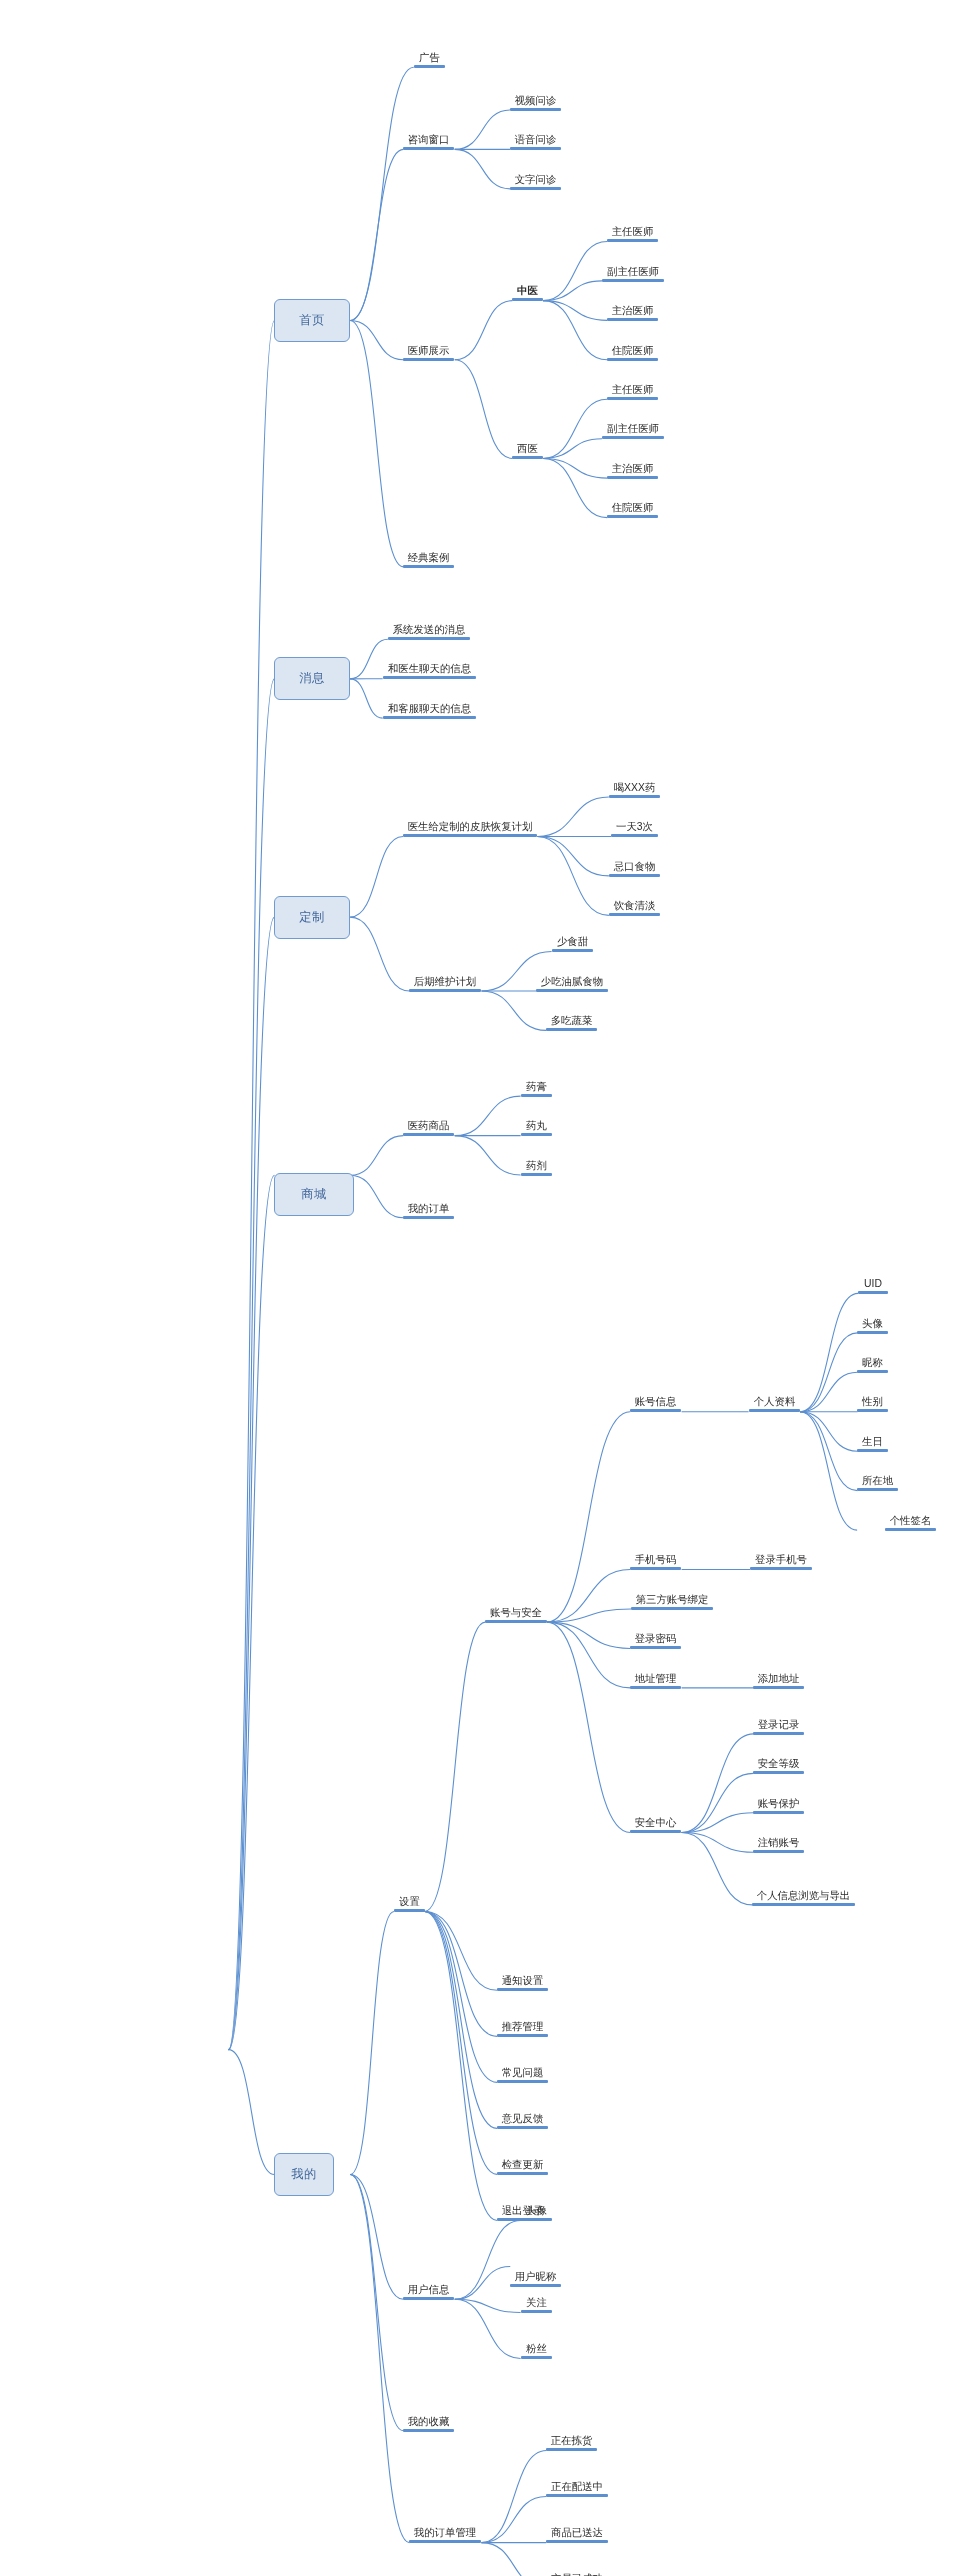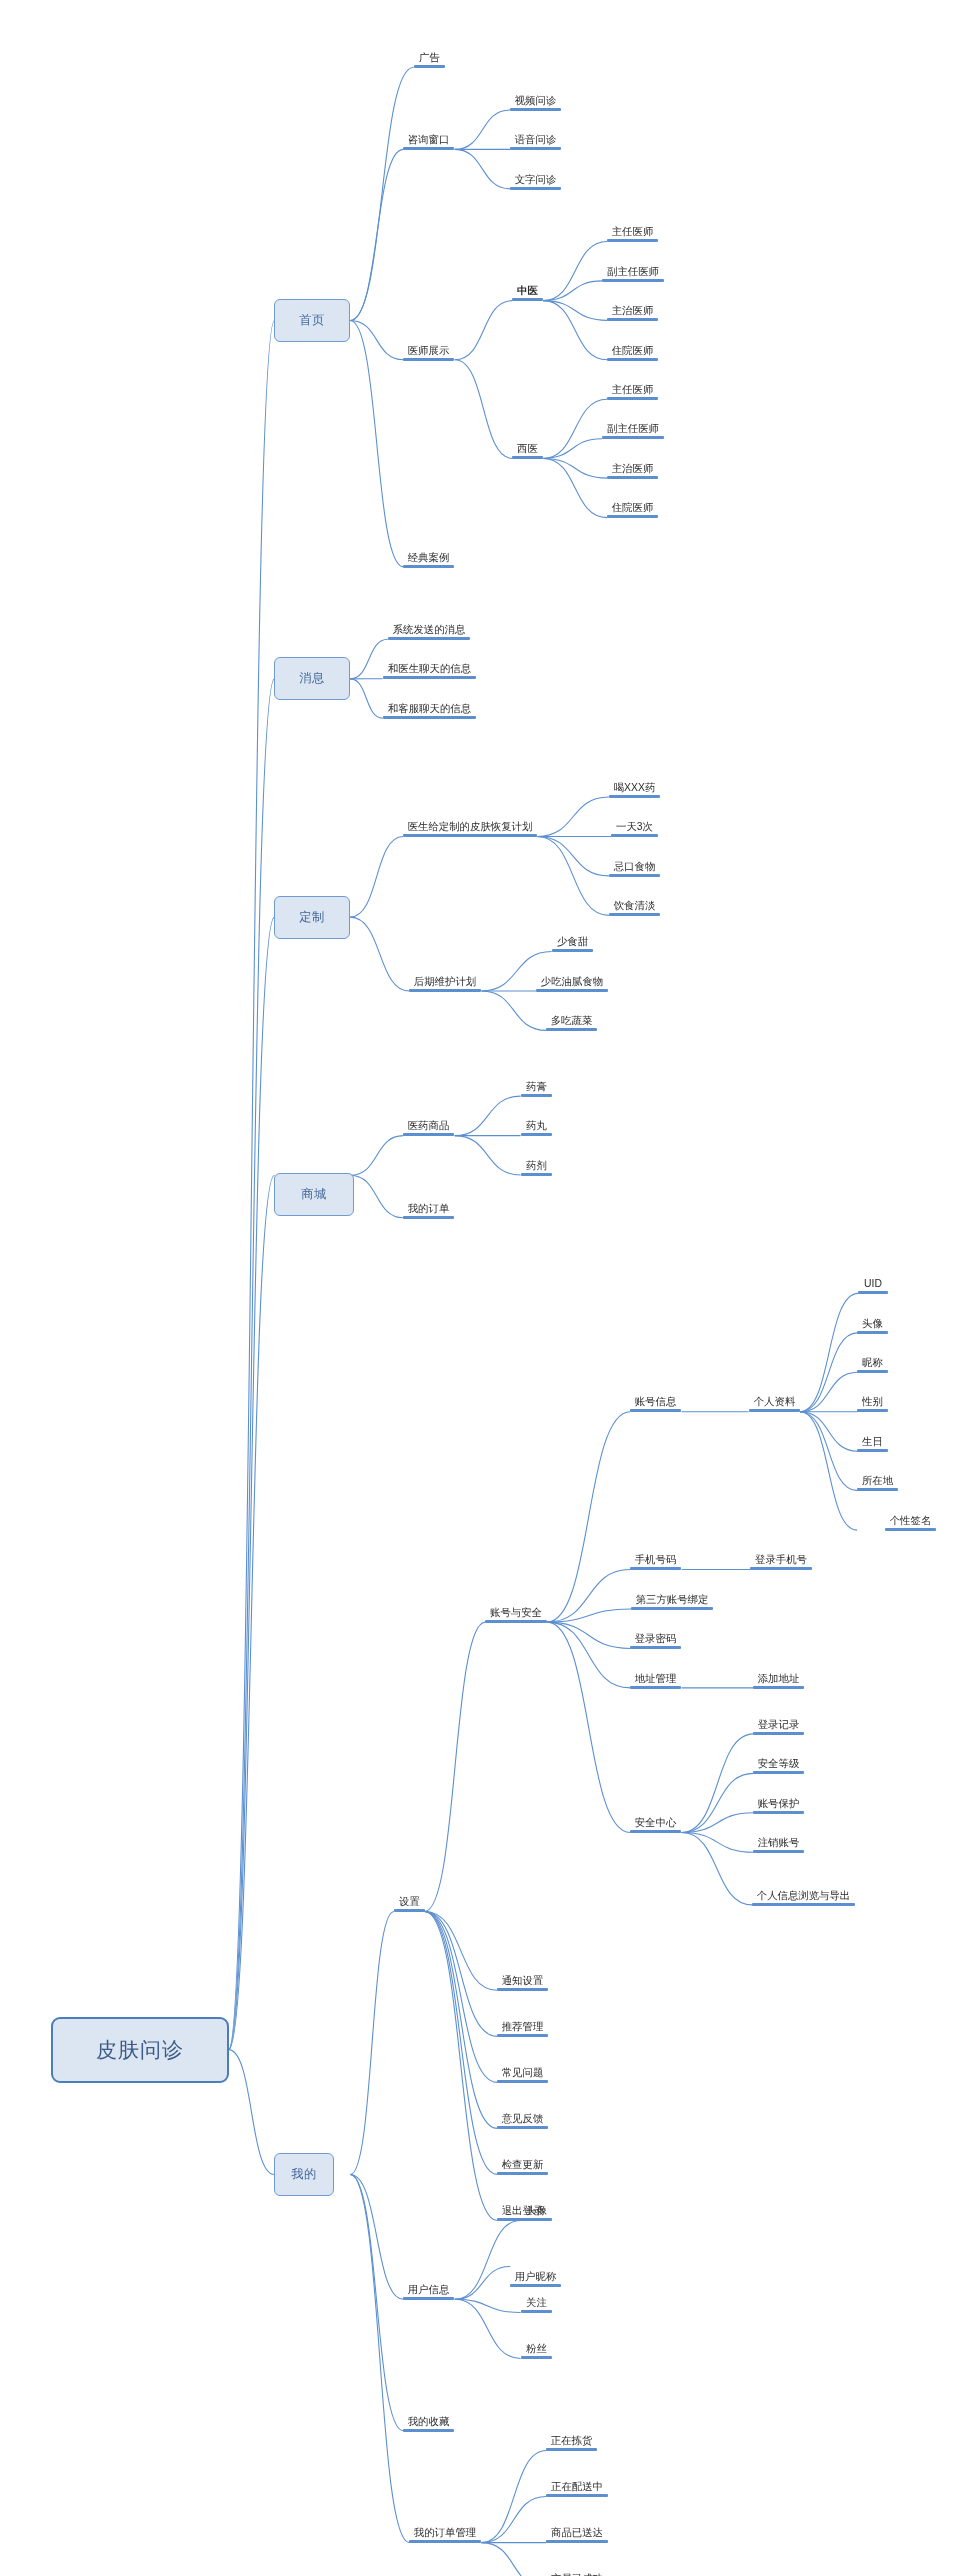--- a/index.html
+++ b/index.html
@@ -112,21 +112,20 @@
       <path d="M 460.82599999999996 2330.5679999999998 C 497.5605 2330.5679999999998 490.88149999999996 2250.6 527.616 2250.6" fill="none" stroke="#5b8fd0" stroke-width="1.1"></path>
       <path d="M 460.82599999999996 2330.5679999999998 C 491.78549999999996 2330.5679999999998 486.1565 2297.248 517.116 2297.248" fill="none" stroke="#5b8fd0" stroke-width="1.1"></path>
       <path d="M 460.82599999999996 2330.5679999999998 C 497.5605 2330.5679999999998 490.88149999999996 2343.8959999999997 527.616 2343.8959999999997" fill="none" stroke="#5b8fd0" stroke-width="1.1"></path>
       <path d="M 460.82599999999996 2330.5679999999998 C 497.5605 2330.5679999999998 490.88149999999996 2390.544 527.616 2390.544" fill="none" stroke="#5b8fd0" stroke-width="1.1"></path>
       <path d="M 487.986 2577.136 C 524.1661 2577.136 517.5879 2483.8399999999997 553.768 2483.8399999999997" fill="none" stroke="#5b8fd0" stroke-width="1.1"></path>
       <path d="M 487.986 2577.136 C 524.0274999999999 2577.136 517.4745 2530.488 553.516 2530.488" fill="none" stroke="#5b8fd0" stroke-width="1.1"></path>
       <path d="M 487.986 2577.136 C 524.0274999999999 2577.136 517.4745 2577.136 553.516 2577.136" fill="none" stroke="#5b8fd0" stroke-width="1.1"></path>
       <path d="M 487.986 2577.136 C 524.0274999999999 2577.136 517.4745 2623.784 553.516 2623.784" fill="none" stroke="#5b8fd0" stroke-width="1.1"></path>
     </svg>
 
-  <div class="root-node" id="root-node" style="left: 51px; top: 2017px; width: 178px; height: 66px;">皮肤问诊</div>
 
   <div id="l1-layer">
       <div class="l1-node" style="left: 274px; top: 299px; width: 76px; height: 43px;">首页</div>
       <div class="l1-node" style="left: 274px; top: 657px; width: 76px; height: 43px;">消息</div>
       <div class="l1-node" style="left: 274px; top: 896px; width: 76px; height: 43px;">定制</div>
       <div class="l1-node" style="left: 274px; top: 1154px; width: 80px; height: 43px; margin-top: 19px;">商城</div>
       <div class="l1-node" style="left: 274px; top: 2153px; width: 60px; height: 43px;">我的</div>
     </div>
   <div id="node-layer">
       <div class="u-node" style="left: 414px; top: 51px; width: 31px;">

